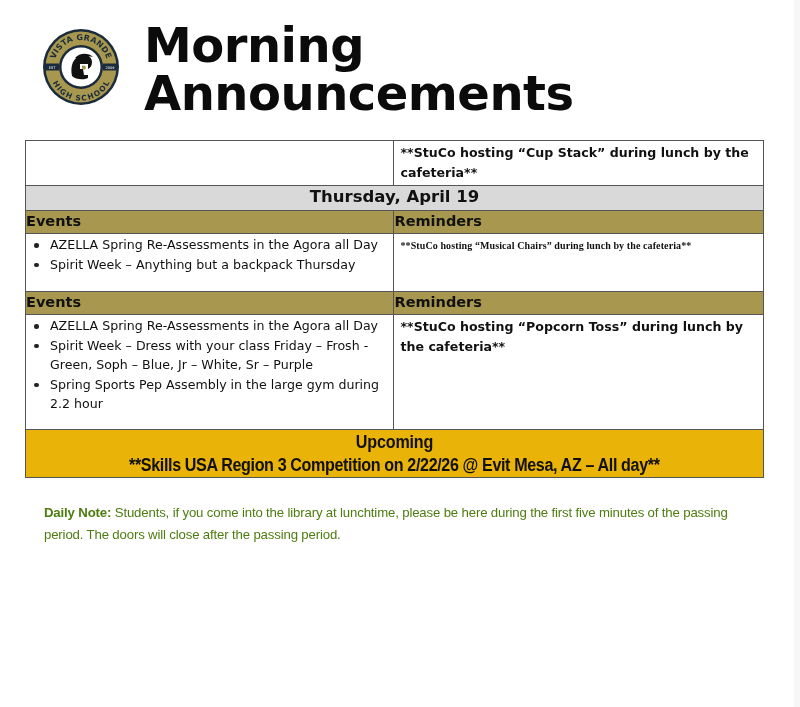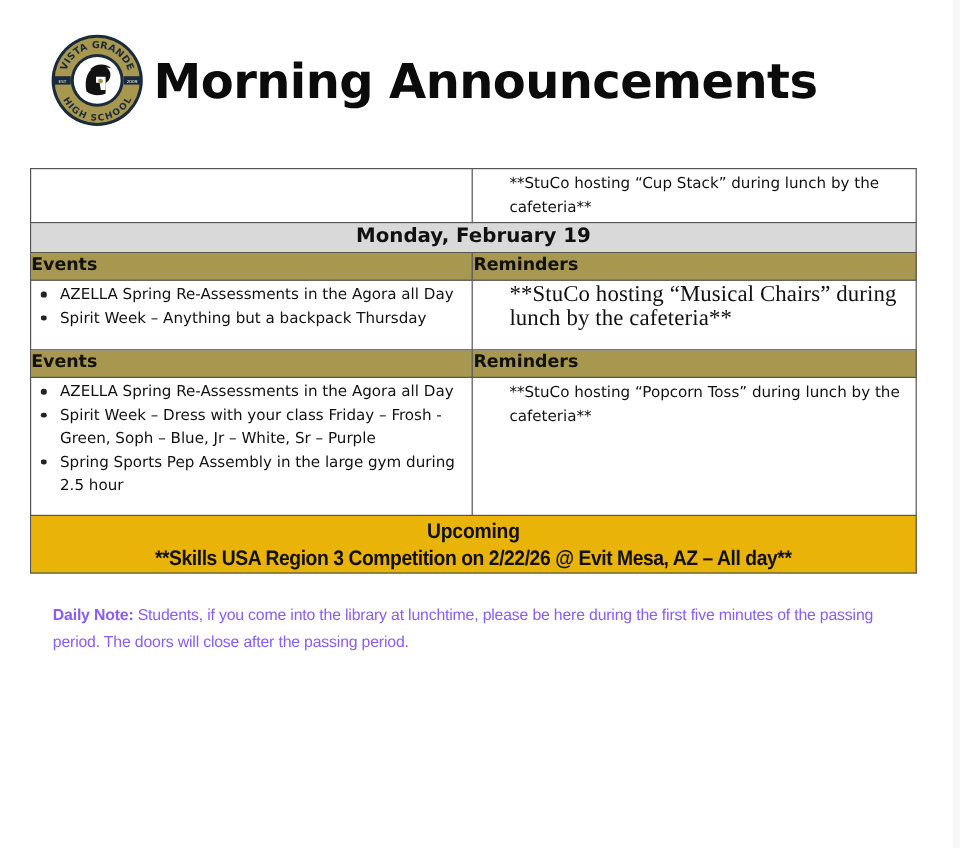--- a/index.html
+++ b/index.html
@@ -31,24 +31,24 @@
       display: flex;
       align-items: center;
     }
     .logo {
       width: 78px;
       height: 78px;
       position: relative;
       flex: 0 0 auto;
     }
     .title {
-      margin-left: 8px;
+      margin-left: 24px;
       font-family: "DejaVu Sans", sans-serif;
       font-weight: bold;
-      font-size: 40px;
+      font-size: 48px;
       letter-spacing: -0.5px;
       color: #0b0b0b;
       line-height: 1;
       margin-top: 4px;
     }
     table.ann {
       position: absolute;
       left: 25px;
       top: 140px;
       width: 739px;
@@ -75,29 +75,28 @@
       background: #a8974e;
       text-align: left;
       font-weight: bold;
       font-size: 14.5px;
       height: 22px;
       vertical-align: middle;
       line-height: 20px;
     }
     .reminder {
       font-family: "DejaVu Sans", sans-serif;
-      font-weight: normal;
+      font-weight: bold;
       font-size: 12.6px;
       line-height: 20px;
       padding: 2px 6px 2px 6px;
-      margin-left: 24px;
     }
     .reminder.serif {
       font-family: "Liberation Serif", "DejaVu Serif", serif;
-      font-size: 19px;
+      font-size: 10px;
       letter-spacing: 0.1px;
     }
     ul.events {
       margin: 0;
       padding: 1px 4px 2px 24px;
       list-style: none;
       font-size: 12.6px;
       line-height: 19.5px;
     }
     ul.events li {
@@ -139,21 +138,21 @@
       white-space: nowrap;
     }
     .daily-note {
       position: absolute;
       left: 44px;
       top: 502px;
       width: 690px;
       font-family: "Liberation Sans", "DejaVu Sans", sans-serif;
       font-size: 13.2px;
       line-height: 21.5px;
-      color: #8b5cf6;
+      color: #4d7c0f;
       letter-spacing: -0.15px;
     }
     .daily-note b { font-weight: bold; }
   </style>
 </head>
 <body>
 
 <div class="scroll-edge"></div>
 
 <div class="header">
@@ -194,21 +193,21 @@
   </colgroup>
   <tbody>
       <tr class="row-first">
     <td></td>
     <td>
       <div class="reminder">**StuCo hosting “Cup Stack” during lunch by the cafeteria**</div>
     </td>
   </tr>
 
   <tr class="day-header">
-    <td colspan="2">Monday, February 19</td>
+    <td colspan="2">Thursday, April 19</td>
   </tr>
   <tr class="col-header">
     <td>Events</td>
     <td>Reminders</td>
   </tr>
   <tr class="row-thu">
     <td>
       <ul class="events">
         <li>AZELLA Spring Re-Assessments in the Agora all Day</li>
         <li>Spirit Week – Anything but a backpack Thursday</li>
@@ -221,21 +220,21 @@
 
   <tr class="col-header">
     <td>Events</td>
     <td>Reminders</td>
   </tr>
   <tr class="row-fri">
     <td>
       <ul class="events">
         <li>AZELLA Spring Re-Assessments in the Agora all Day</li>
         <li>Spirit Week – Dress with your class Friday – Frosh  - Green, Soph – Blue, Jr – White, Sr – Purple</li>
-        <li>Spring Sports Pep Assembly in the large gym during 2.5 hour</li>
+        <li>Spring Sports Pep Assembly in the large gym during 2.2 hour</li>
       </ul>
     </td>
     <td>
       <div class="reminder">**StuCo hosting “Popcorn Toss” during lunch by the cafeteria**</div>
     </td>
   </tr>
 
   <tr class="upcoming">
     <td colspan="2">
       <div class="up-title">Upcoming</div>

